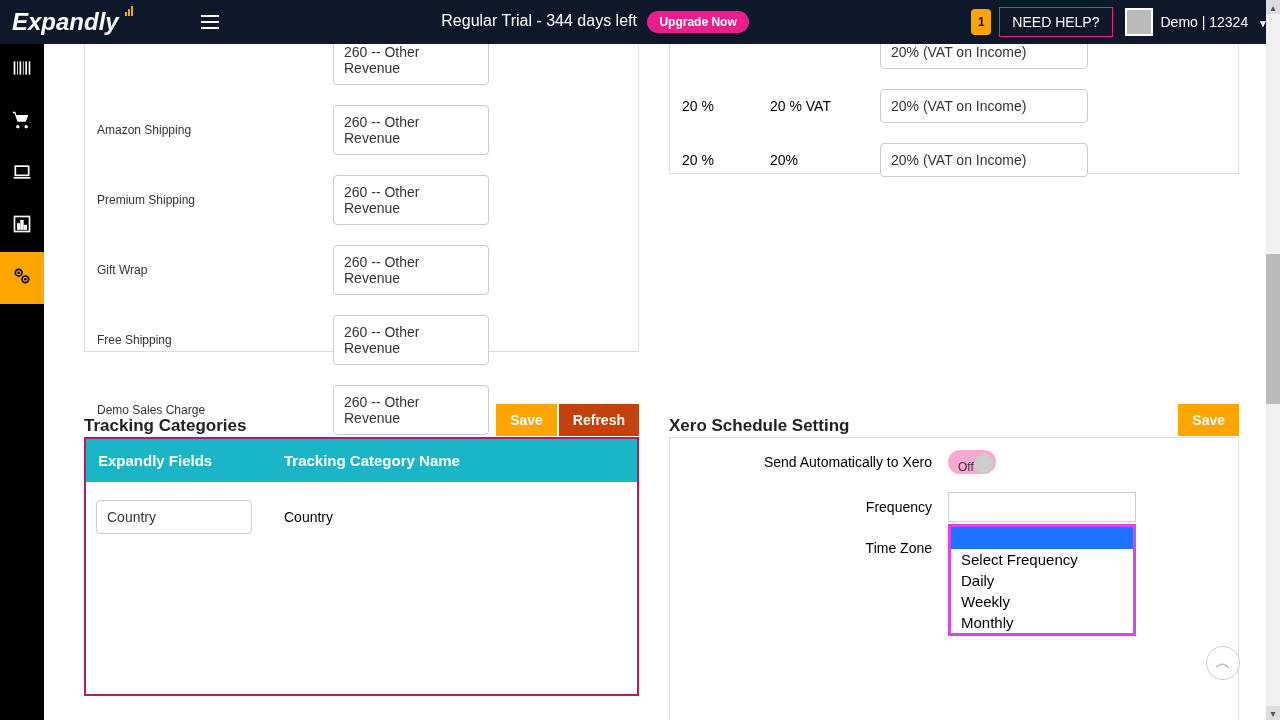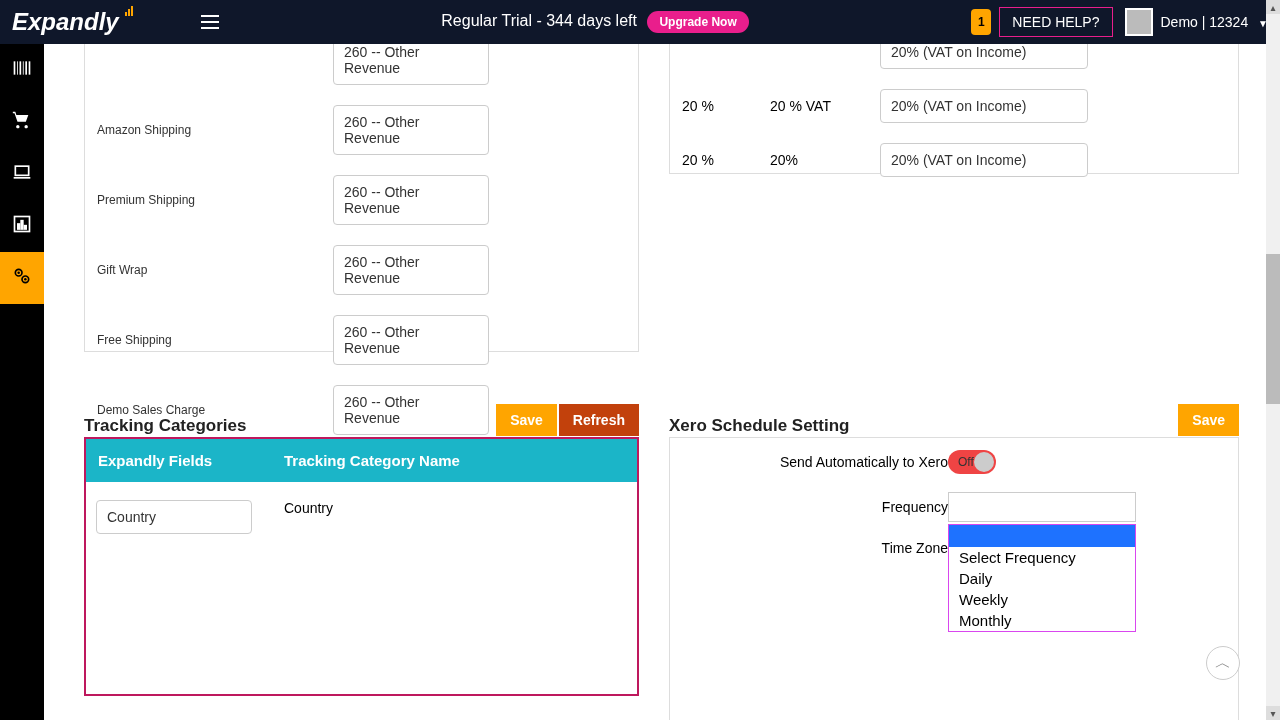--- a/index.html
+++ b/index.html
@@ -58,35 +58,35 @@
 .btn-refresh { background: #c2410c; }
 .btn-group { display: flex; gap: 2px; }
 
 
 .tracking-section { position: absolute; left: 40px; top: 360px; width: 555px; }
 .tracking-section .section-header { margin-bottom: 1px; }
 .tracking-table { border: 2px solid #be185d; }
 .table-head { background: #1bb5c8; color: #fff; display: flex; padding: 13px 12px; font-size: 15px; font-weight: bold; }
 .th-col1 { width: 186px; }
 .th-col2 { flex: 1; }
-.table-body { padding: 18px 10px 160px 10px; display: flex; }
+.table-body { padding: 18px 10px 160px 10px; display: flex; align-items: center; }
 .tb-col2 { font-size: 14px; margin-left: 32px; }
 
 
 .schedule-section { position: absolute; left: 625px; top: 360px; width: 570px; }
 .schedule-panel { border: 1px solid #ddd; padding: 12px 18px 180px 18px; margin-top: 1px; }
 .sched-row { display: flex; align-items: center; margin-bottom: 18px; }
-.sched-label { width: 260px; text-align: right; font-size: 14px; }
-.toggle { width: 48px; height: 24px; background: #ef4444; border-radius: 12px; position: relative; display: flex; align-items: center; padding: 0 6px; cursor: pointer; }
+.sched-label { width: 260px; text-align: right; font-size: 14px; padding-right: 16px; }
+.toggle { width: 48px; height: 24px; background: #f9a8d4; border-radius: 12px; position: relative; display: flex; align-items: flex-end; padding: 0 6px; cursor: pointer; }
 .toggle-knob { position: absolute; right: 2px; width: 20px; height: 20px; background: #ccc; border-radius: 50%; }
 .toggle-label { font-size: 12px; color: #333; margin-left: 4px; }
 
 .freq-wrap { position: relative; }
 .freq-input { border: 1px solid #ccc; width: 188px; height: 30px; background: #fff; cursor: pointer; }
-.freq-dropdown { position: absolute; left: 0; top: 32px; width: 188px; border: 1px solid #d946ef; background: #fff; z-index: 10; }
+.freq-dropdown { position: absolute; left: 0; top: 32px; width: 188px; border: 3px solid #d946ef; background: #fff; z-index: 10; }
 .freq-blank { height: 22px; background: #1e72ff; }
 .freq-opt { padding: 2px 10px; font-size: 15px; cursor: pointer; }
 
 
 .scroll-btn { position: absolute; right: 0; width: 14px; height: 14px; background: #ddd; display: flex; align-items: center; justify-content: center; font-size: 10px; color: #555; cursor: pointer; }
 .scroll-up { top: 0; }
 .scroll-dn { bottom: 0; }
 .scroll-track { position: absolute; right: 0; top: 14px; bottom: 14px; width: 14px; background: #f0f0f0; }
 .scroll-thumb { position: absolute; right: 0; width: 14px; background: #bbb; top: 240px; height: 150px; }
 .to-top { position: absolute; right: 26px; bottom: 40px; width: 34px; height: 34px; border: 1px solid #ccc; border-radius: 50%; background: #fff; display: flex; align-items: center; justify-content: center; cursor: pointer; color: #888; }

